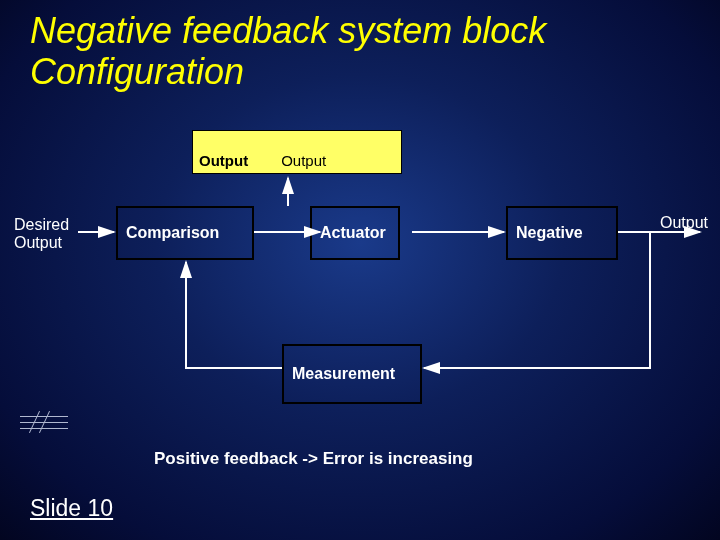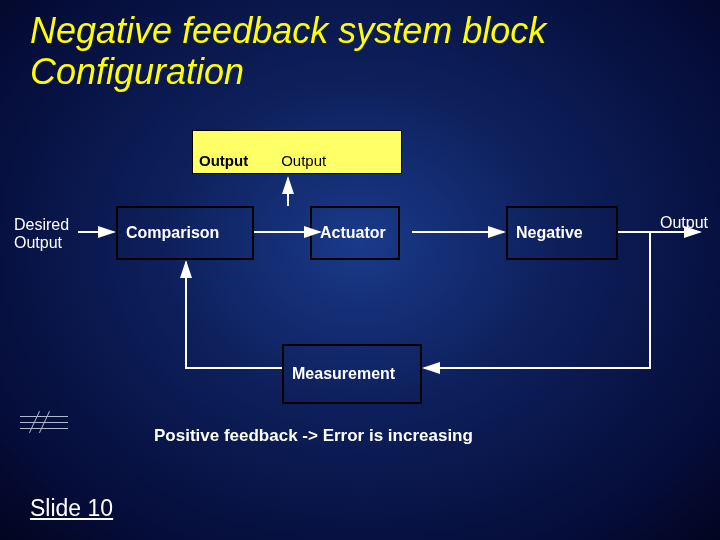--- a/index.html
+++ b/index.html
@@ -94,21 +94,21 @@
 </div>
 
 <div class="box" style="left:506px; top:206px; width:112px; height:54px;">
   <span>Negative</span>
 </div>
 
 <div class="box" style="left:282px; top:344px; width:140px; height:60px;">
   <span>Measurement</span>
 </div>
 
-<div class="note" style="left:154px; top:426px;">Positive feedback -&gt; Error is increasing</div>
+<div class="note" style="left:154px; top:449px;">Positive feedback -&gt; Error is increasing</div>
 
 <div class="glyph" style="left:20px; top:412px;">
   <div class="hline" style="top:4px;"></div>
   <div class="hline" style="top:10px;"></div>
   <div class="hline" style="top:16px;"></div>
   <div class="diag" style="left:14px;"></div>
   <div class="diag" style="left:24px;"></div>
 </div>
 
 <div class="footer">Slide 10</div>

